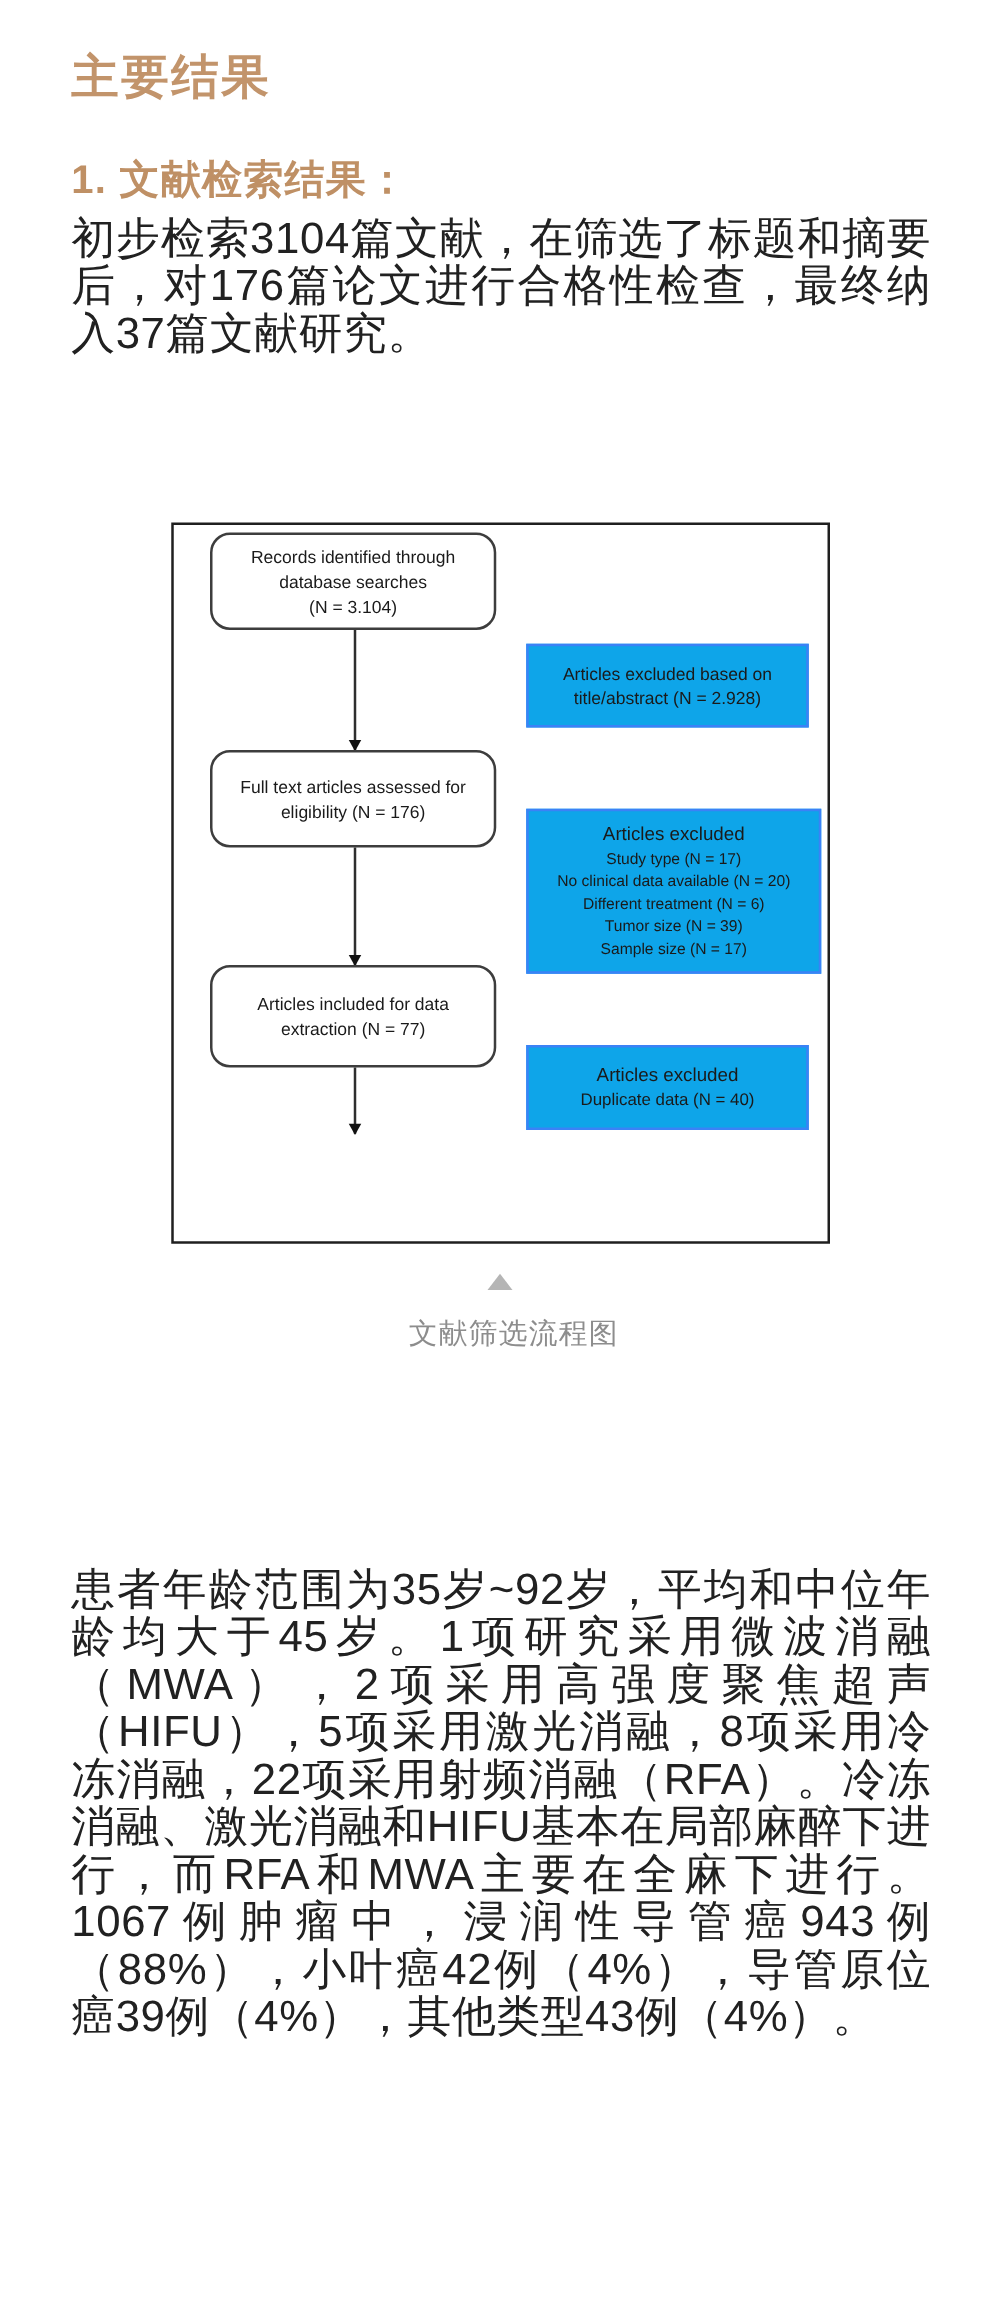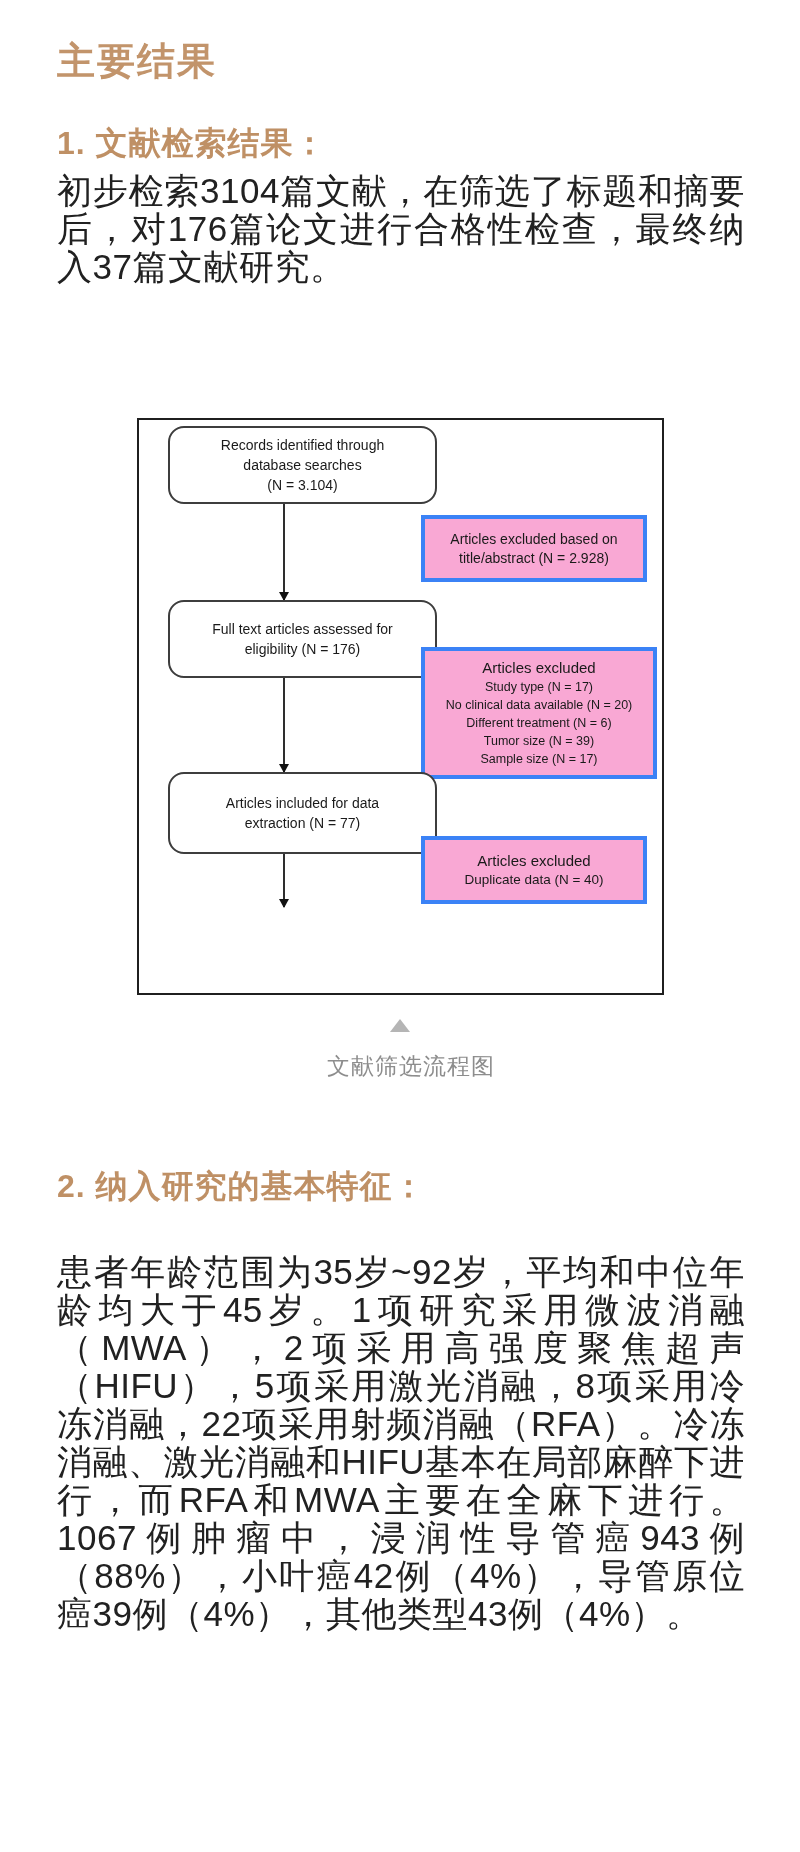--- a/index.html
+++ b/index.html
@@ -50,21 +50,21 @@
     left:137px; top:418px;
     width:527px; height:577px;
     border:2px solid #1f1f1f;
     background:#ffffff;
     box-sizing:border-box;
     font-family:"Liberation Sans","DejaVu Sans",sans-serif;
   }
   .rbox{
     position:absolute;
     left:29px;
-    width:269px;
+    width:229px;
     border:2px solid #3d3d3d;
     border-radius:16px;
     background:#ffffff;
     box-sizing:border-box;
     display:flex;
     align-items:center;
     justify-content:center;
     text-align:center;
     font-size:14px;
     line-height:20px;
@@ -72,22 +72,22 @@
     white-space:pre-line;
   }
   .rbox.b1{ top:6px;  height:78px; }
   .rbox.b2{ top:180px; height:78px; }
   .rbox.b3{ top:352px; height:82px; }
   .rbox.b4{ top:487px; height:80px; }
 
   .gbox{
     position:absolute;
     left:282px;
-    background:#f9a8d4;
-    border:4px solid #3b82f6;
+    background:#0ea5e9;
+    border:2px solid #3b82f6;
     box-sizing:border-box;
     display:flex;
     flex-direction:column;
     align-items:center;
     justify-content:center;
     text-align:center;
     color:#1a1a1a;
   }
   .gbox.g1{ top:95px;  width:226px; height:67px; font-size:14px; line-height:19px; white-space:pre-line; }
   .gbox.g2{ top:227px; width:236px; height:132px; }
@@ -182,16 +182,15 @@
     <div class="gbox g3">
       <div class="g-title">Articles excluded</div>
       <div class="g-item">Duplicate data (N = 40)</div>
     </div>
 
   </div>
 
   <div class="fig-triangle"></div>
   <div class="fig-caption">文献筛选流程图</div>
 
-  <div class="sec-heading h2">2. 纳入研究的基本特征：</div>
   <div class="body-para p2">患者年龄范围为35岁~92岁，平均和中位年龄均大于45岁。1项研究采用微波消融（MWA），2项采用高强度聚焦超声（HIFU），5项采用激光消融，8项采用冷冻消融，22项采用射频消融（RFA）。冷冻消融、激光消融和HIFU基本在局部麻醉下进行，而RFA和MWA主要在全麻下进行。1067例肿瘤中，浸润性导管癌943例（88%），小叶癌42例（4%），导管原位癌39例（4%），其他类型43例（4%）。</div>
 
 </div>
 
 </body></html>

